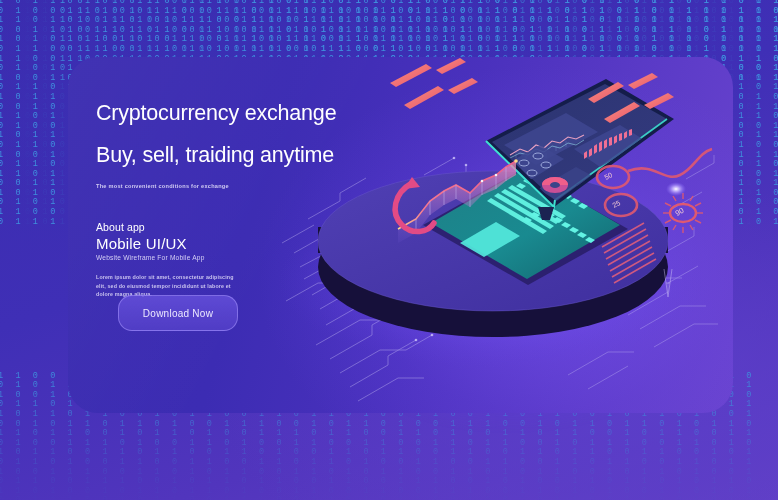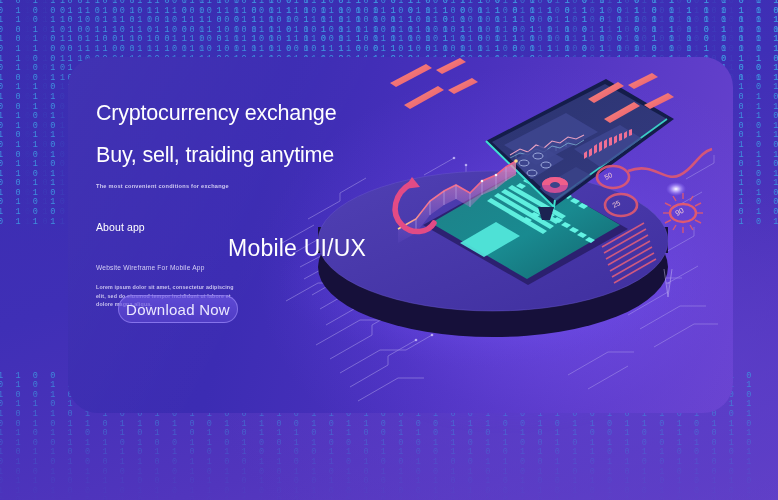--- a/index.html
+++ b/index.html
@@ -91,43 +91,42 @@
     font-size: 5.6px; font-weight: 700; color: #cfcaf2;
     letter-spacing: 0.25px;
   }
   .about-label {
     margin-top: 32px;
     font-size: 10.5px; font-weight: 400; color: #ffffff;
     letter-spacing: 0.1px;
   }
   .about-title {
     margin-top: 2px;
-    font-size: 23px; font-weight: 400; color: #ffffff;
+    font-size: 15px; font-weight: 400; color: #ffffff;
     letter-spacing: 0.2px;
-    text-align: right;
   }
   .about-sub {
     margin-top: 2px;
     font-size: 6.6px; font-weight: 400; color: #d4cff5;
     letter-spacing: 0.2px;
   }
   .lorem {
     margin-top: 12px;
     width: 148px;
     font-size: 5.3px; font-weight: 700; color: #c9c3ef;
     line-height: 8.6px; letter-spacing: 0.15px;
   }
   .cta {
     position: absolute; left: 50px; top: 238px;
-    width: 120px; height: 28px;
+    width: 120px; height: 36px;
     border-radius: 14px;
     border: 1px solid rgba(168,150,255,0.55);
     background: linear-gradient(180deg, rgba(108,86,226,0.70), rgba(92,70,208,0.62));
     color: #ece9ff;
-    font-size: 15px; letter-spacing: 0.25px;
+    font-size: 10px; letter-spacing: 0.25px;
     display: flex; align-items: center; justify-content: center;
     cursor: pointer;
   }
   .scene-svg { position: absolute; left: 0; top: 0; }
 </style>
 </head>
 <body>
 
 <div id="stage">
 

